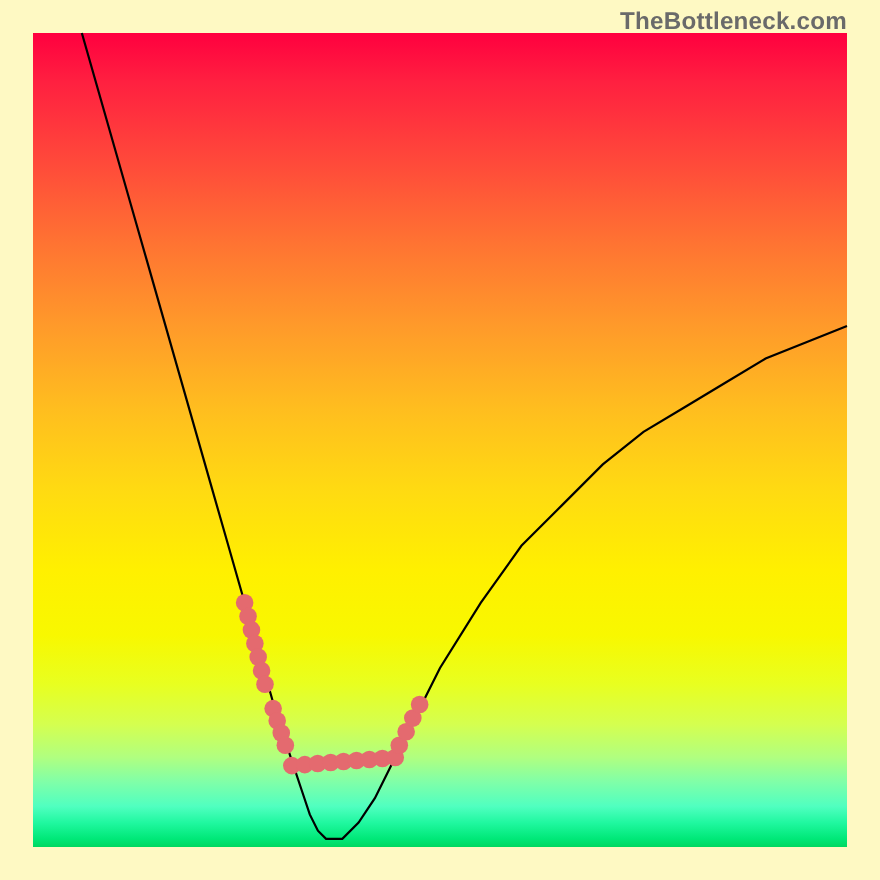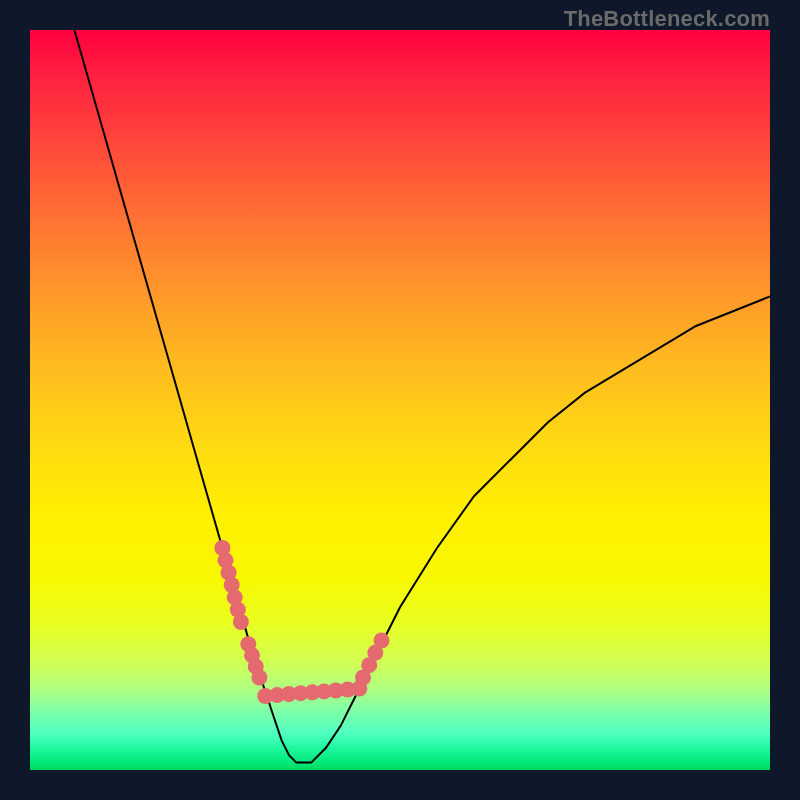--- a/index.html
+++ b/index.html
@@ -1,20 +1,20 @@
 <!DOCTYPE html>
 <html><head>
 <meta charset="utf-8">
 <style>
   * { margin: 0; padding: 0; box-sizing: border-box; }
   html, body { width: 800px; height: 800px; overflow: hidden; background: #000; }
   .frame {
     width: 800px;
     height: 800px;
-    background: #0f172a;
+    background: #fef9c3;
     position: relative;
   }
   .plot-area {
     position: absolute;
     left: 30px;
     top: 30px;
     width: 740px;
     height: 740px;
     background: linear-gradient(to bottom,
       #ff003f 0%,

